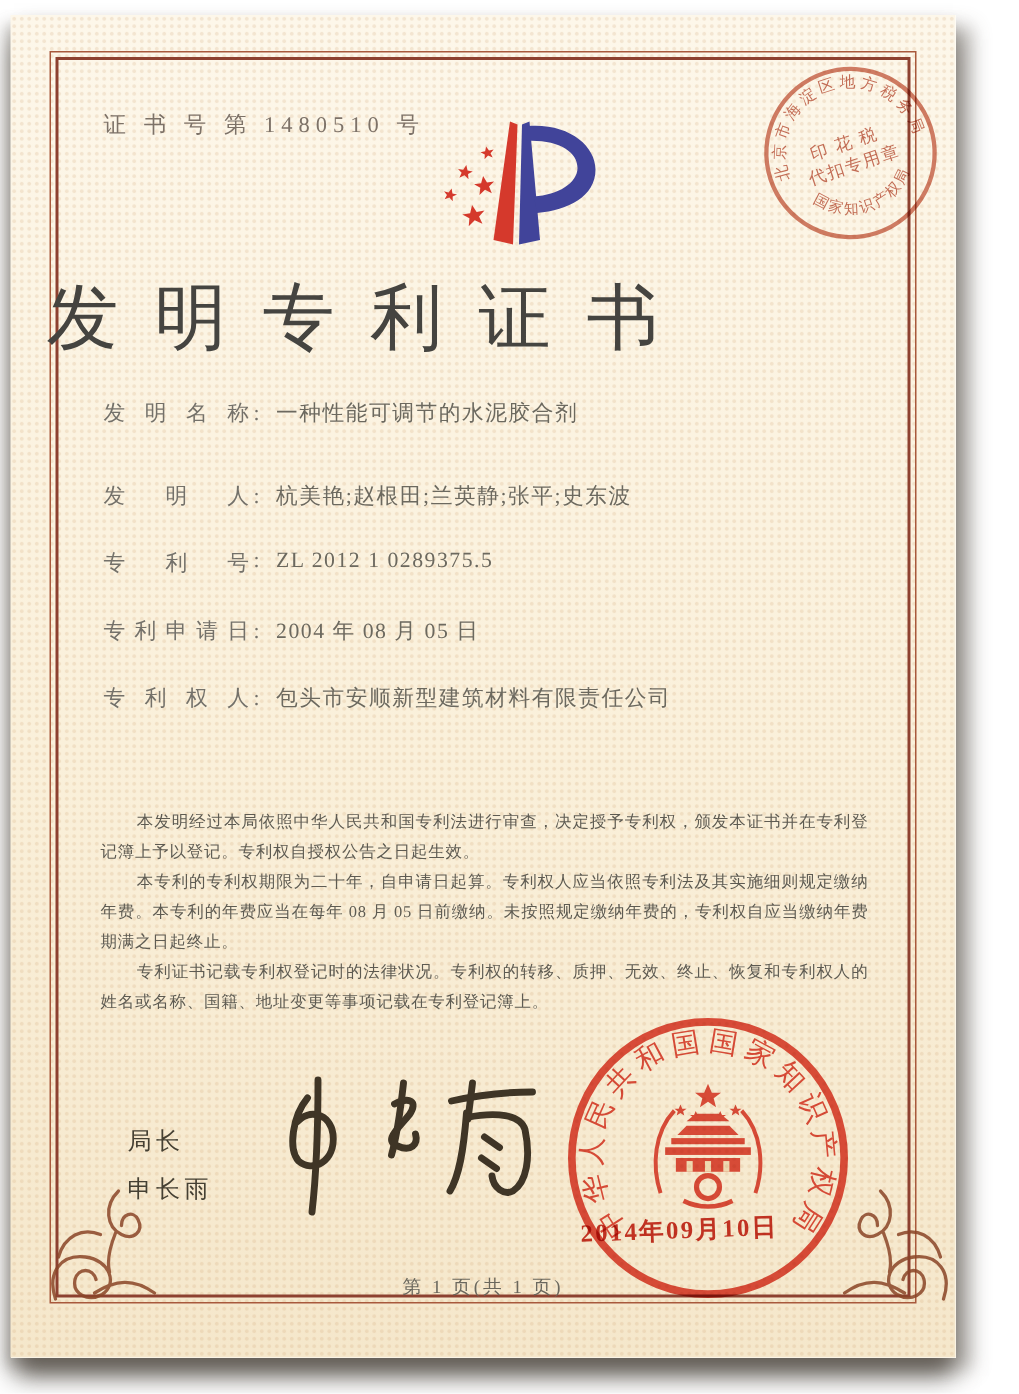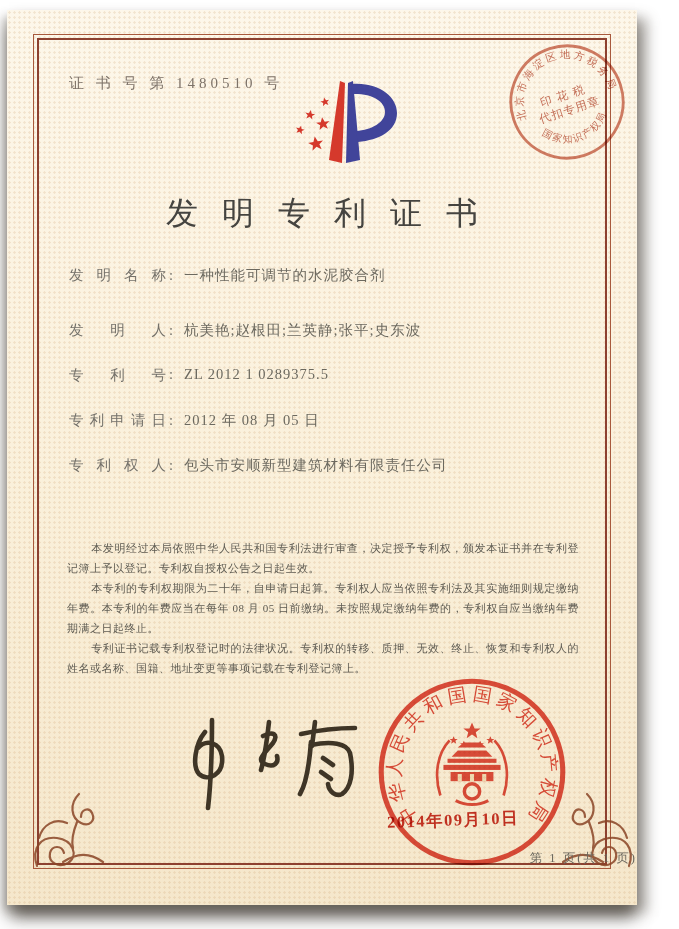--- a/index.html
+++ b/index.html
@@ -23,24 +23,23 @@
   }
   .frame-inner{
     position:absolute;inset:3px;border:2px solid #8d4130;
   }
   .certno{
     position:absolute;left:62px;top:64px;font-size:15px;letter-spacing:4px;
     color:#7d7268;
   }
   .logo{position:absolute;left:276px;top:64px;width:130px;height:100px;}
   .title{
-    position:absolute;left:0;top:170px;width:100%;text-align:center;
-    font-size:32px;letter-spacing:24px;text-indent:24px;color:#454440;
+    position:absolute;left:0;top:170px;width:100%;text-align:left;
+    font-size:48px;letter-spacing:24px;text-indent:24px;color:#454440;
     font-weight:400;
-    margin-top:12px;
   }
   .row{
     position:absolute;left:62px;width:540px;font-size:14.5px;color:#6c695f;
     letter-spacing:1px;white-space:nowrap;
   }
   .flabel{
     display:inline-block;width:98px;text-align:justify;text-align-last:justify;
     vertical-align:top;color:#74716a;
   }
   .flabel::after{content:"";}
@@ -55,21 +54,21 @@
   .signer{position:absolute;left:78px;top:736px;font-size:16px;color:#454033;letter-spacing:3px;line-height:2.0;}
   .signature{position:absolute;left:158px;top:702px;width:210px;height:110px;}
   .seal{position:absolute;left:363px;top:660px;width:204px;height:204px;mix-blend-mode:multiply;opacity:.93;}
   .sealdate{
     position:absolute;left:380px;top:798px;width:220px;font-size:16.5px;
     font-weight:bold;color:#c9372a;letter-spacing:1.5px;transform:rotate(-2deg);
     mix-blend-mode:multiply;white-space:nowrap;
   }
   .taxstamp{position:absolute;left:494px;top:26px;width:132px;height:132px;mix-blend-mode:multiply;opacity:.85;}
   .footer{
-    position:absolute;left:0;top:840px;width:100%;text-align:right;
+    position:absolute;left:0;top:840px;width:100%;text-align:center;
     font-size:12.5px;color:#6a675d;letter-spacing:2px;
   }
   .flourish{position:absolute;width:96px;height:96px;}
   .flourish.bl{left:16px;top:766px;}
   .flourish.br{left:540px;top:766px;transform:scaleX(-1);}
   svg text{font-family:"Liberation Serif", serif;}
 </style>
 </head>
 <body>
 
@@ -119,32 +118,36 @@
   <div class="row r0">
     <span class="flabel">发明名称</span><span class="fcolon">:</span><span>一种性能可调节的水泥胶合剂</span>
   </div>
   <div class="row r1">
     <span class="flabel">发明人</span><span class="fcolon">:</span><span>杭美艳;赵根田;兰英静;张平;史东波</span>
   </div>
   <div class="row r2">
     <span class="flabel">专利号</span><span class="fcolon">:</span><span>ZL 2012 1 0289375.5</span>
   </div>
   <div class="row r3">
-    <span class="flabel">专利申请日</span><span class="fcolon">:</span><span>2012 年 08 月 05 日</span>
+    <span class="flabel">专利申请日</span><span class="fcolon">:</span><span>2004 年 08 月 05 日</span>
   </div>
   <div class="row r4">
     <span class="flabel">专利权人</span><span class="fcolon">:</span><span>包头市安顺新型建筑材料有限责任公司</span>
   </div>
 
   <div class="bodytext">
     <p>本发明经过本局依照中华人民共和国专利法进行审查，决定授予专利权，颁发本证书并在专利登记簿上予以登记。专利权自授权公告之日起生效。</p>
     <p>本专利的专利权期限为二十年，自申请日起算。专利权人应当依照专利法及其实施细则规定缴纳年费。本专利的年费应当在每年 08 月 05 日前缴纳。未按照规定缴纳年费的，专利权自应当缴纳年费期满之日起终止。</p>
     <p>专利证书记载专利权登记时的法律状况。专利权的转移、质押、无效、终止、恢复和专利权人的姓名或名称、国籍、地址变更等事项记载在专利登记簿上。</p>
   </div>
 
+  <div class="signer">
+    <div>局长</div>
+    <div>申长雨</div>
+  </div>
 
   <svg class="signature" viewBox="0 0 210 110">
     <g stroke="#3f3526" fill="none" stroke-width="4.6" stroke-linecap="round" stroke-linejoin="round">
       <path d="M40,20 C30,32 27,54 34,62 C43,70 59,63 57,44 C55,30 41,27 33,36"></path>
       <path d="M47,8 C47,36 46,70 43,96"></path>
       <path d="M98,24 C108,19 114,22 108,31 C99,42 91,48 100,52 C109,56 114,51 112,44"></path>
       <path d="M104,10 C102,28 100,44 96,58"></path>
       <path d="M136,22 C154,18 172,16 190,16"></path>
       <path d="M150,10 L147,34"></path>
       <path d="M146,30 C144,56 141,72 135,82"></path>

